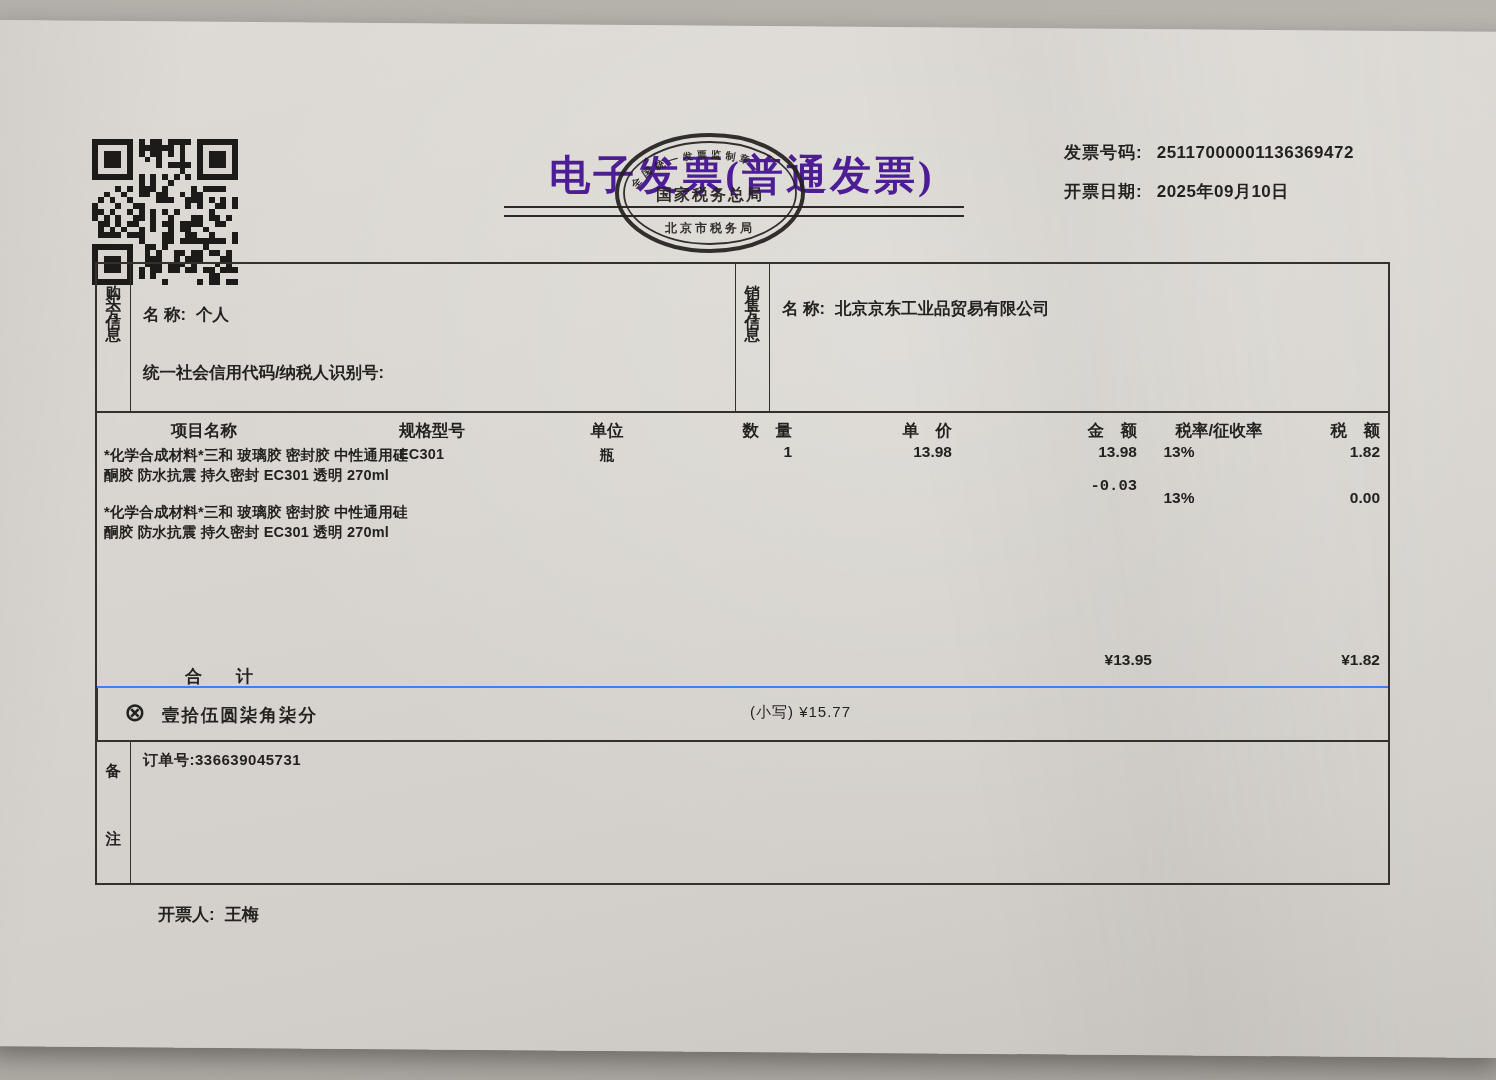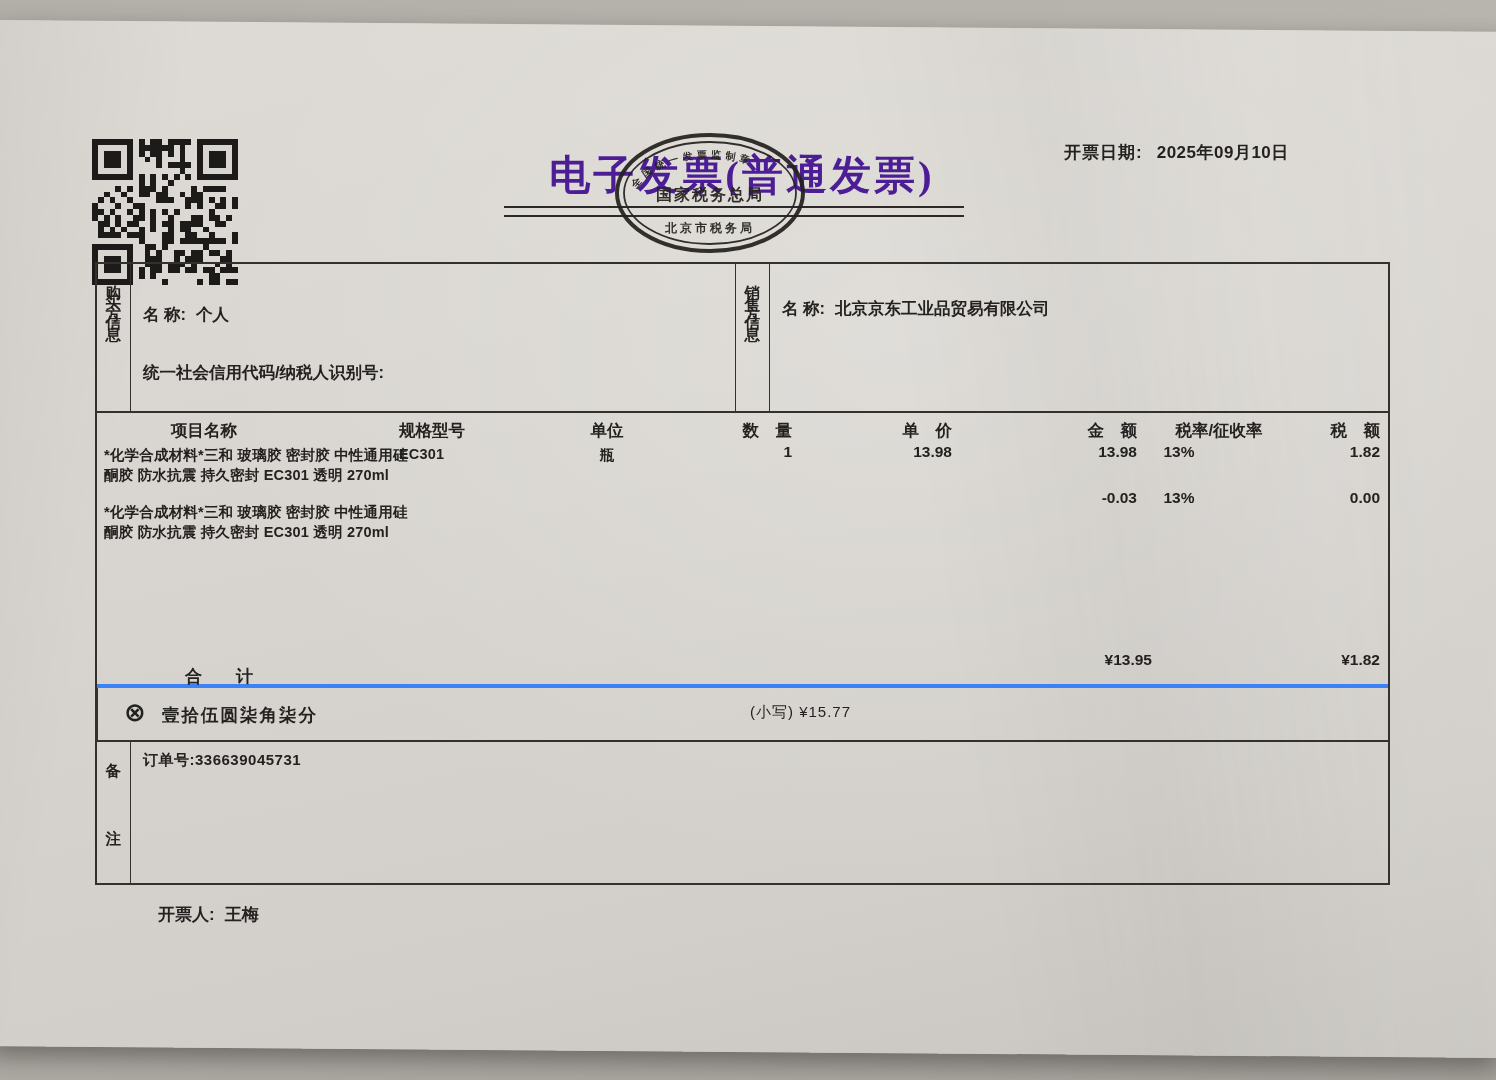--- a/index.html
+++ b/index.html
@@ -51,21 +51,21 @@
     display:flex;align-items:flex-start;justify-content:center;padding-top:9px;}
   .vtext{writing-mode:vertical-lr;text-orientation:upright;font-weight:bold;
     font-size:15.5px;letter-spacing:10px;line-height:1;}
   .party-body{position:relative;box-sizing:border-box;}
   .buyer-body{width:604px;}
   .seller-group{flex:1;display:flex;border-left:1.5px solid #34312d;box-sizing:border-box;}
   .party-line{position:absolute;left:12px;white-space:nowrap;font-size:16.5px;font-weight:bold;}
   .party-line .val{margin-left:10px;}
 
   
-  .items-section{height:282px;border-bottom:4px solid #3b82f6;box-sizing:border-box;position:relative;}
+  .items-section{height:282px;border-bottom:2px solid #3b82f6;box-sizing:border-box;position:relative;}
   .items-section .hd{position:absolute;top:7px;font-size:16.5px;font-weight:bold;white-space:nowrap;}
   .cell{position:absolute;white-space:nowrap;font-weight:bold;}
   .item-name{font-size:14.5px;font-weight:600;letter-spacing:.2px;}
   .num{font-size:15.5px;}
 
   
   .summary-row{height:55px;border-bottom:2px solid #34312d;box-sizing:border-box;display:flex;align-items:stretch;}
   .summary-label{width:278px;display:flex;align-items:center;justify-content:center;
     font-size:17px;font-weight:bold;letter-spacing:1px;}
   .summary-content{flex:1;border-left:1.5px solid #34312d;position:relative;}
@@ -317,20 +317,23 @@
       <text font-size="10" font-weight="bold" fill="#24211f" letter-spacing="4">
         <textPath href="#stamp-arc" startOffset="8%" id="stamp-arc-textpath">全国统一发票监制章</textPath>
       </text>
       <text x="98" y="70" text-anchor="middle" font-size="16" font-weight="bold" fill="#24211f" letter-spacing="2" id="stamp-line1">国家税务总局</text>
       <text x="98" y="102" text-anchor="middle" font-size="12" font-weight="bold" fill="#24211f" letter-spacing="3" id="stamp-line2">北京市税务局</text>
     </svg>
   </div>
 
   <div class="abs meta">
     <div>
+      <span class="lab">发票号码:</span><span class="val">25117000001136369472</span>
+    </div>
+    <div>
       <span class="lab">开票日期:</span><span class="val">2025年09月10日</span>
     </div>
   </div>
 
   <div class="invoice-box">
 
     <div class="party-section">
       <div class="vcol">
         <span class="vtext">购买方信息</span>
       </div>
@@ -372,21 +375,21 @@
         <span class="cell num r" style="left:600px;width:95px;top:30px;">1</span>
         <span class="cell num r" style="left:758px;width:97px;top:30px;">13.98</span>
         <span class="cell num r" style="left:943px;width:97px;top:30px;">13.98</span>
         <span class="cell num c" style="left:1022px;width:120px;top:30px;">13%</span>
         <span class="cell num r" style="right:8px;width:112px;top:30px;">1.82</span>
       </div>
 
       <div>
         <span class="cell item-name" style="left:7px;top:90px;">*化学合成材料*三和 玻璃胶 密封胶 中性通用硅</span>
         <span class="cell item-name" style="left:7px;top:110px;">酮胶 防水抗震 持久密封 EC301 透明 270ml</span>
-        <span class="cell num r" style="left:943px;width:97px;top:76px;">-0.03</span>
+        <span class="cell num r" style="left:943px;width:97px;top:64px;font-family:Liberation Mono, monospace;">-0.03</span>
         <span class="cell num c" style="left:1022px;width:120px;top:76px;">13%</span>
         <span class="cell num r" style="right:8px;width:112px;top:76px;">0.00</span>
       </div>
 
       <div>
         <span class="cell" style="left:88px;top:252px;font-size:17px;">合　　计</span>
         <span class="cell num r" style="left:958px;width:97px;top:238px;">¥13.95</span>
         <span class="cell num r" style="right:8px;width:112px;top:238px;">¥1.82</span>
       </div>
     </div>

